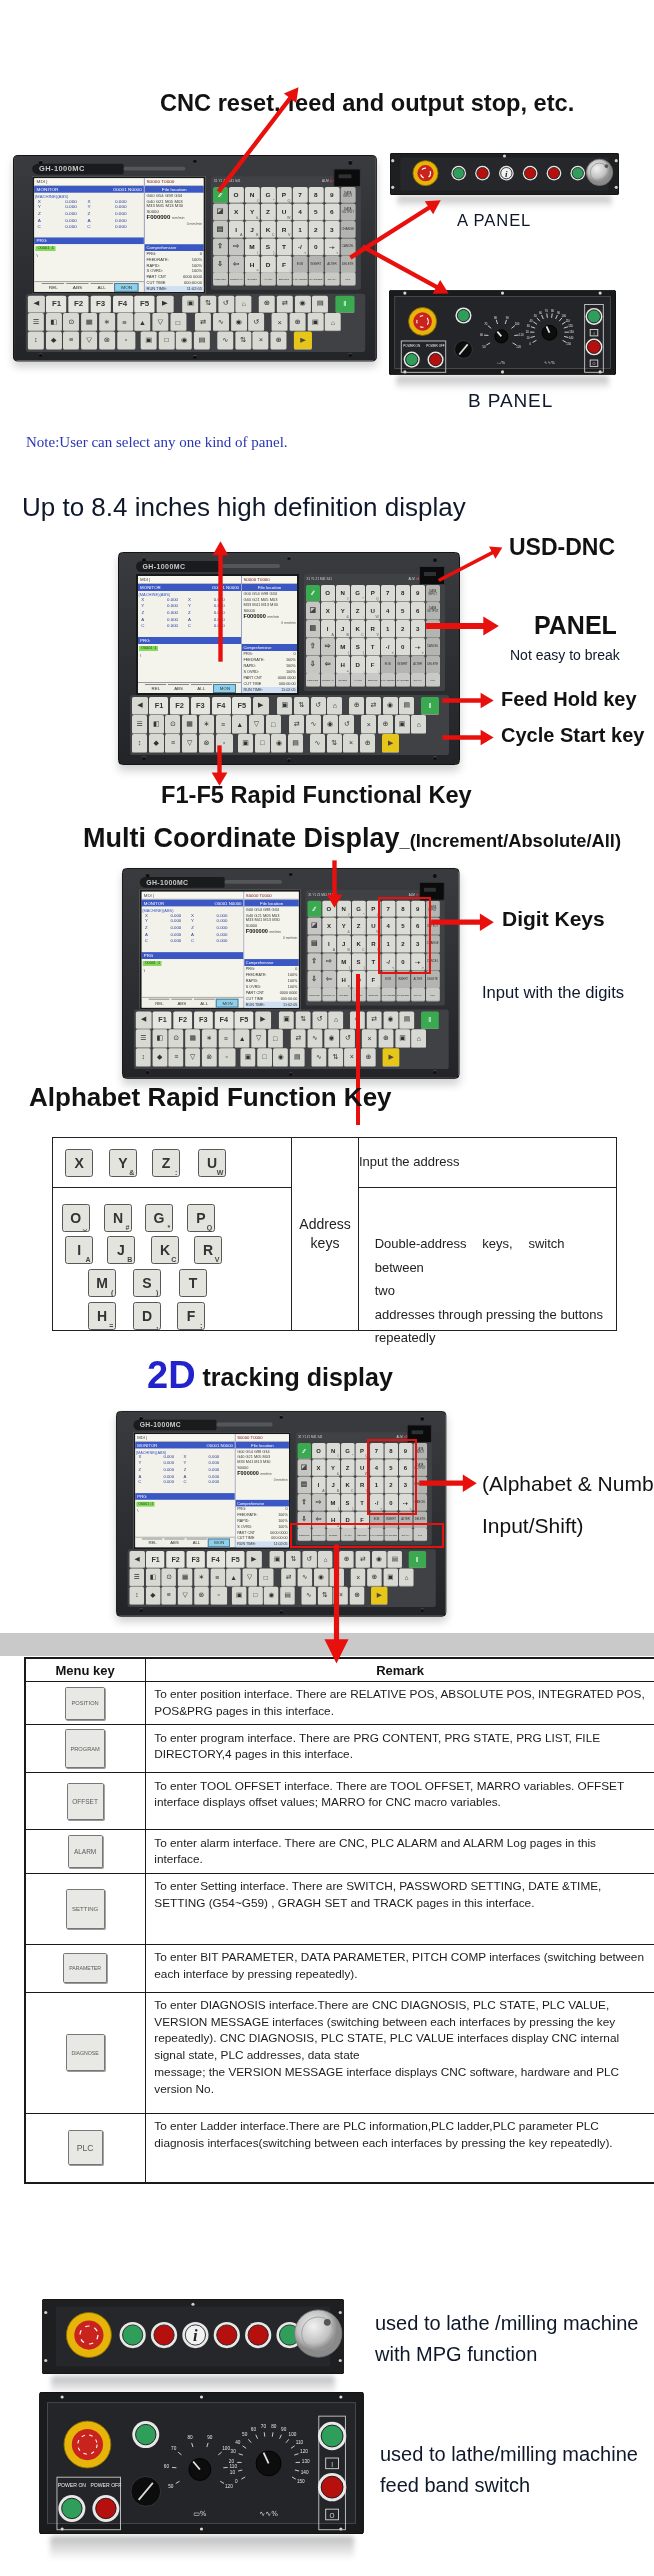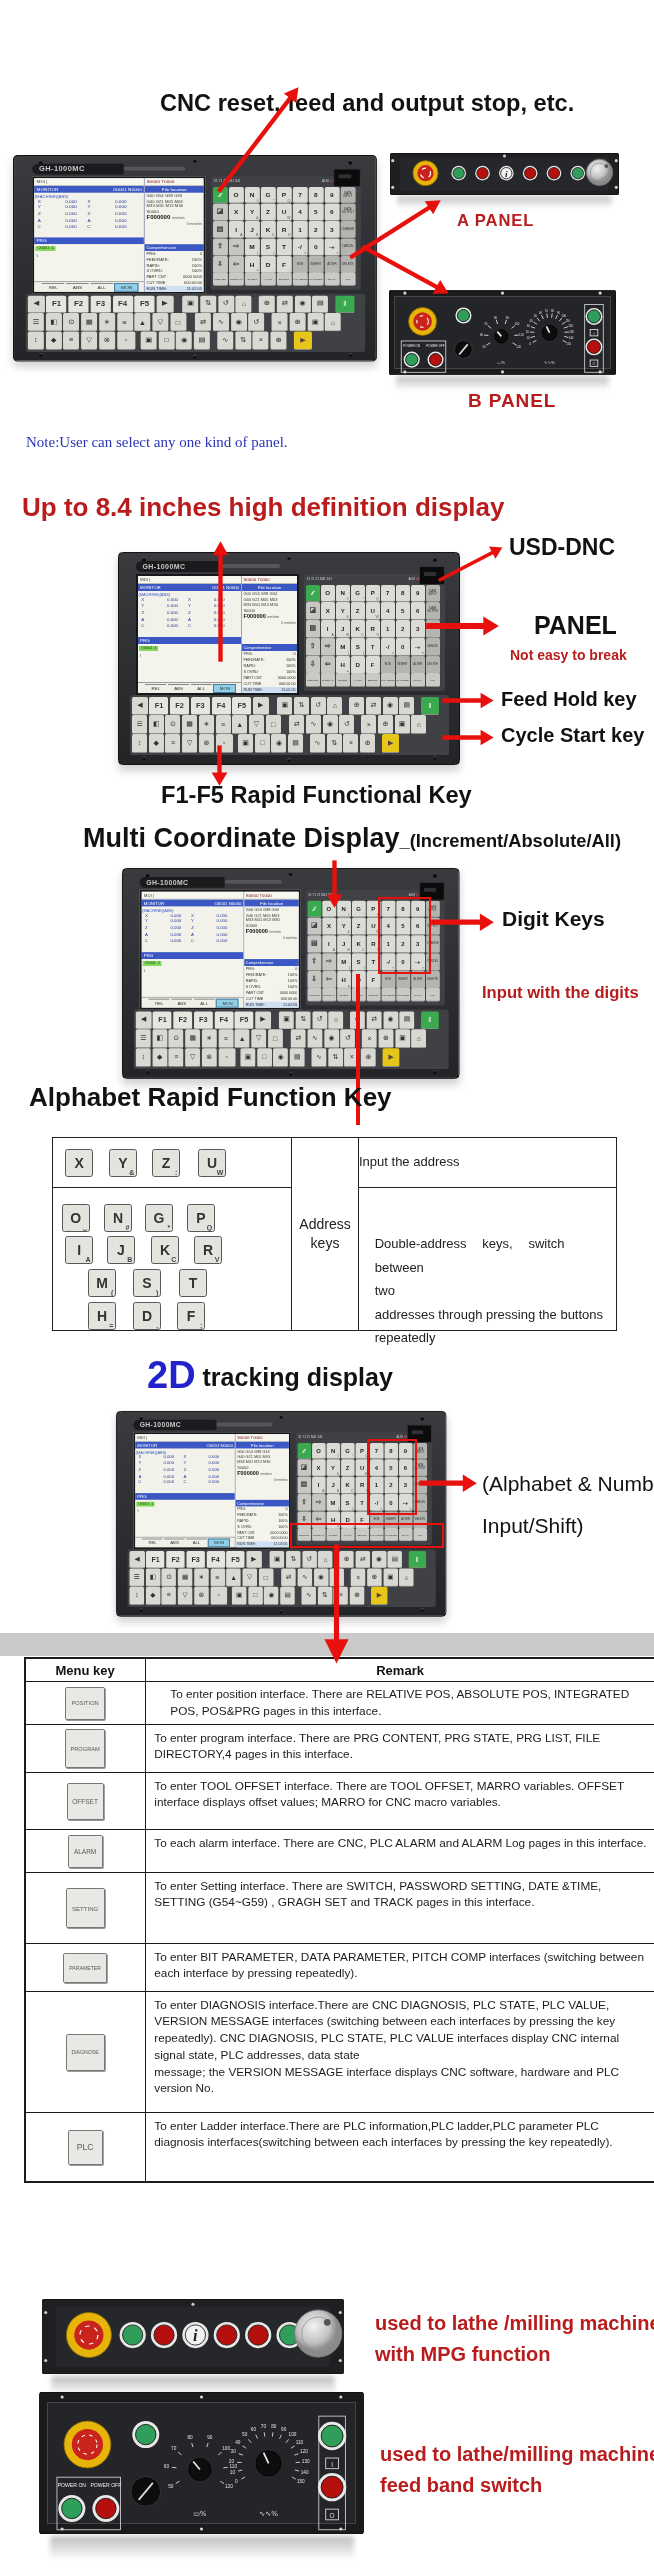--- a/index.html
+++ b/index.html
@@ -1,20 +1,20 @@
 <!DOCTYPE html>
 <html style="font-size:14px"><head>
 <meta charset="utf-8">
 <style>
   html,body{margin:0;padding:0;background:#fff;}
   #canvas{position:relative;width:654px;height:2576px;background:#fff;overflow:hidden;
           font-family:"Liberation Sans",sans-serif;}
   .abs{position:absolute;}
   .h-black{position:absolute;color:#121212;font-weight:bold;white-space:nowrap;}
-  .h-blue{position:absolute;color:#b91c1c;font-weight:bold;white-space:nowrap;}
+  .h-blue{position:absolute;color:#0f172a;font-weight:normal;white-space:nowrap;}
   .note{position:absolute;color:#2a35b5;font-family:"Liberation Serif",serif;font-size:15px;white-space:nowrap;}
   .redrect{position:absolute;border:2.6px solid #e8100c;}
   .redline{position:absolute;background:#e8100c;}
   
   .ctrl{position:absolute;width:340px;height:211px;background:linear-gradient(#3a3b3f,#232428);
         border:0.9px solid #141414;border-radius:4.4px;box-shadow:0 5.2px 8.7px rgba(0,0,0,.18);transform-origin:0 0;}
   .screw{position:absolute;width:4.4px;height:4.4px;border-radius:50%;background:#0c0c0c;box-shadow:inset 0 0.9px 0.9px #555;}
   .plate{position:absolute;left:17.4px;top:7.9px;width:80px;height:11.3px;background:#1a1b1d;border-radius:6.1px 1.7px 1.7px 6.1px;
          color:#c9c9c9;font-size:7px;font-weight:bold;line-height:11.3px;padding-left:6.1px;letter-spacing:0.4px;}
   .slotbar{position:absolute;left:103px;top:11.3px;width:58px;height:3.5px;background:#55565a;border-radius:1.7px;}
@@ -1307,21 +1307,21 @@
   <div class="redrect" style="left:290px;top:1523px;width:150px;height:21px;"></div>
   <div class="h-black" style="left:482px;top:1472px;font-size:21px;font-weight:normal;">(Alphabet &amp; Number</div>
   <div class="h-black" style="left:482px;top:1514px;font-size:21px;font-weight:normal;">Input/Shift)</div>
 
   <div class="grayband"></div>
   <div class="mtable" id="menuTable">
       <div class="mhead">
         <div style="width: 119px; border-right: 1.3px solid rgb(26, 26, 26);">Menu key</div>
         <div style="flex: 1 1 0%;">Remark</div>
       </div>
-      <div class="mrow" style="min-height: 42px; gap: 16px;">
+      <div class="mrow" style="min-height: 42px;">
         <div class="mcell-key">
           <div class="mkeybtn" style="width: 38px; height: 31px; font-size: 5.7px;">POSITION</div>
         </div>
         <div class="mcell-rem">To enter position interface. There are RELATIVE POS, ABSOLUTE POS, INTEGRATED POS, POS&amp;PRG pages in this interface.</div>
       </div>
       <div class="mrow" style="min-height: 47px;">
         <div class="mcell-key">
           <div class="mkeybtn" style="width: 38px; height: 37px; font-size: 5.7px;">PROGRAM</div>
         </div>
         <div class="mcell-rem">To enter program interface. There are PRG CONTENT, PRG STATE, PRG LIST, FILE DIRECTORY,4 pages in this interface.</div>
@@ -1329,21 +1329,21 @@
       <div class="mrow" style="min-height: 56px;">
         <div class="mcell-key">
           <div class="mkeybtn" style="width: 35px; height: 35px; font-size: 6.5px;">OFFSET</div>
         </div>
         <div class="mcell-rem">To enter TOOL OFFSET interface. There are TOOL OFFSET, MARRO variables. OFFSET interface displays offset values; MARRO for CNC macro variables.</div>
       </div>
       <div class="mrow" style="min-height: 42px;">
         <div class="mcell-key">
           <div class="mkeybtn" style="width: 33px; height: 31px; font-size: 6.5px;">ALARM</div>
         </div>
-        <div class="mcell-rem">To each alarm interface. There are CNC, PLC ALARM and ALARM Log pages in this interface.</div>
+        <div class="mcell-rem">To enter alarm interface. There are CNC, PLC ALARM and ALARM Log pages in this interface.</div>
       </div>
       <div class="mrow" style="min-height: 70px;">
         <div class="mcell-key">
           <div class="mkeybtn" style="width: 37px; height: 38px; font-size: 6.1px;">SETTING</div>
         </div>
         <div class="mcell-rem">To enter Setting interface. There are SWITCH, PASSWORD SETTING, DATE &amp;TIME, SETTING (G54~G59) , GRAGH SET and TRACK pages in this interface.</div>
       </div>
       <div class="mrow" style="min-height: 47px;">
         <div class="mcell-key">
           <div class="mkeybtn" style="width: 42px; height: 28px; font-size: 5.2px;">PARAMETER</div>

